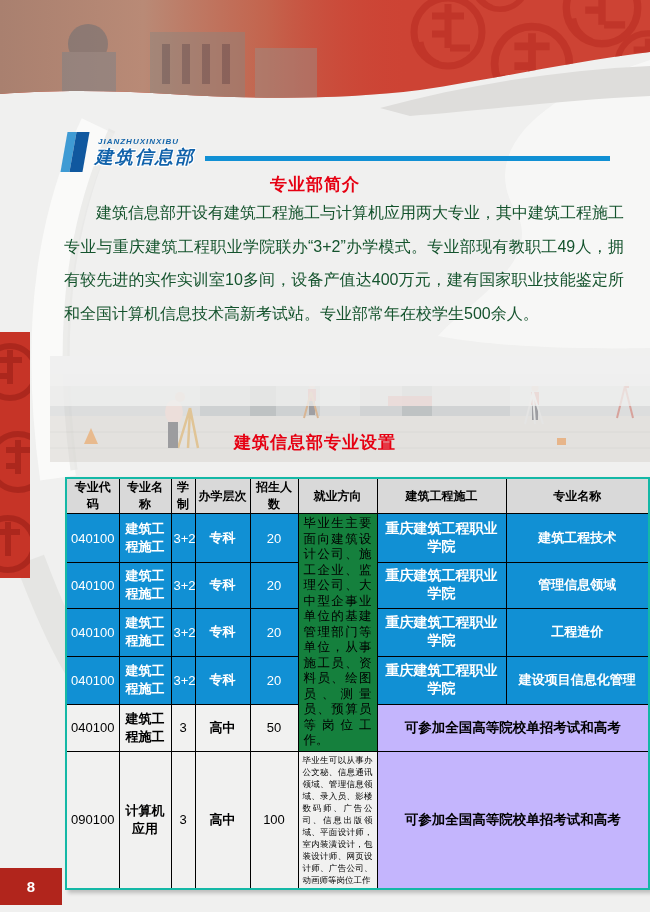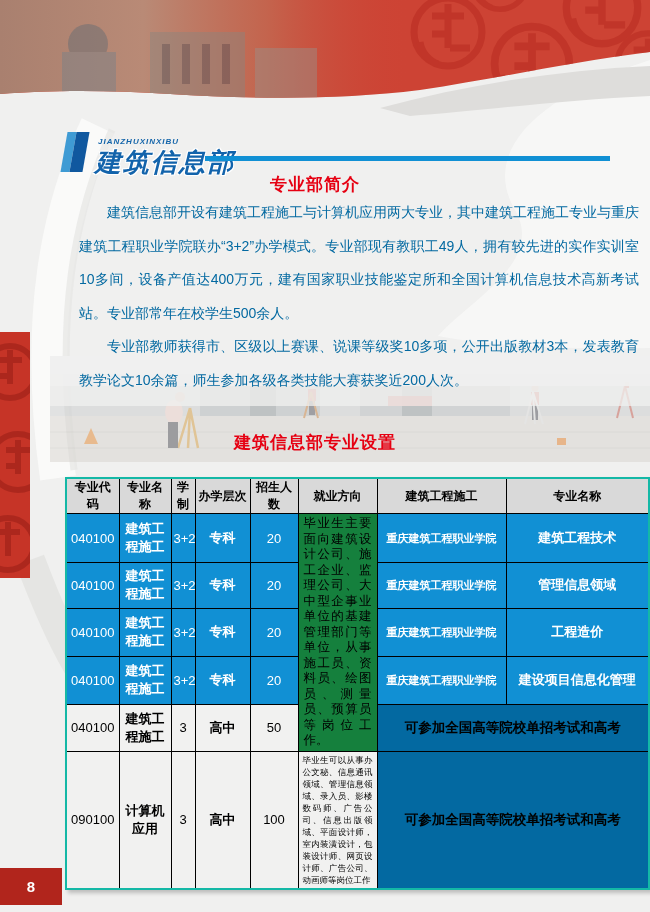--- a/index.html
+++ b/index.html
@@ -16,53 +16,53 @@
   .red-bar{position:absolute;left:0;top:332px;width:30px;height:246px;
            background:#c63427;overflow:hidden;}
 
   
   .logo-block{position:absolute;left:62px;top:131px;height:42px;}
   .logo-slash{position:absolute;left:2px;top:1px;width:22px;height:40px;transform:skewX(-10deg);}
   .logo-slash .l1{position:absolute;left:0;top:0;width:9px;height:40px;background:#3f9bd4;}
   .logo-slash .l2{position:absolute;left:9px;top:0;width:13px;height:40px;background:#10589f;}
   .logo-en{position:absolute;left:36px;top:6px;font-size:8px;font-weight:bold;font-style:italic;
            color:#1465aa;letter-spacing:1px;}
-  .logo-cn{position:absolute;left:33px;top:14px;font-size:26px;font-weight:bold;font-style:italic;
+  .logo-cn{position:absolute;left:33px;top:14px;font-size:18px;font-weight:bold;font-style:italic;
            color:#1263ab;text-shadow:1px 1px 0 #fff,-1px -1px 0 #fff,1px -1px 0 #fff,-1px 1px 0 #fff;
            letter-spacing:2px;white-space:nowrap;}
   .blue-rule{position:absolute;left:205px;top:156px;width:405px;height:5px;background:#1190d4;}
 
   .sec-title{position:absolute;left:0;width:630px;text-align:center;
              color:#e60012;font-weight:bold;font-size:17px;letter-spacing:1px;}
   .t-intro{top:173px;}
   .t-majors{top:431px;}
 
-  .intro-text{position:absolute;left:64px;top:196px;width:560px;font-size:14px;
-              line-height:33.5px;text-align:justify;color:#0369a1;margin-left:15px;}
+  .intro-text{position:absolute;left:64px;top:196px;width:560px;font-size:16px;
+              line-height:33.5px;text-align:justify;color:#14532d;}
   .intro-text p{margin:0;text-indent:2em;}
 
   
   .majors-table{position:absolute;left:65px;top:477px;}
   table{border-collapse:collapse;table-layout:fixed;width:583px;
         border:2px solid #14b8a6;background:#f1f1f0;box-shadow:3px 3px 4px rgba(0,0,0,.22);}
   th,td{border:1px solid #000;padding:0 2px;text-align:center;vertical-align:middle;
         overflow:hidden;font-size:13px;}
   th{background:#d9d9d9;font-size:12px;font-weight:bold;color:#000;}
   .row-h{height:28px;} .row-1{height:45px;} .row-2{height:42px;} .row-3{height:44px;}
   .row-4{height:44px;} .row-5{height:43px;} .row-6{height:125px;}
   .c-blue{background:#1190d4;color:#fff;font-weight:bold;}
   .c-blue.num{font-weight:normal;}
-  .c-college{font-size:11px;}
+  .c-college{font-size:14px;}
   .c-white{background:#f1f1f0;color:#000;}
   .c-white.cn{font-weight:bold;}
   .c-emp{background:#15803d;color:#000;font-size:12.5px;line-height:15.5px;
          text-align:justify;padding:2px 5px;vertical-align:middle;}
   .c-emp2{background:#f1f1f0;color:#000;font-size:8.5px;line-height:12px;
           text-align:justify;padding:2px 4px;}
-  .c-exam{background:#0369a1;color:#000;font-weight:bold;font-size:13.5px;}
+  .c-exam{background:#c4b5fd;color:#000;font-weight:bold;font-size:13.5px;}
 
   .page-num{position:absolute;left:0;top:868px;width:62px;height:37px;background:#b1251c;
             color:#fff;font-weight:bold;font-size:15px;display:flex;
             align-items:center;justify-content:center;}
 </style>
 </head>
 <body>
 
 <div class="page">
 
@@ -180,21 +180,20 @@
         <div class="l2"></div>
     </div>
     <div class="logo-en">JIANZHUXINXIBU</div>
     <div class="logo-cn">建筑信息部</div>
   </div>
   <div class="blue-rule"></div>
 
   <div class="sec-title t-intro">专业部简介</div>
   <div class="intro-text">
     <p>建筑信息部开设有建筑工程施工与计算机应用两大专业，其中建筑工程施工专业与重庆建筑工程职业学院联办“3+2”办学模式。专业部现有教职工49人，拥有较先进的实作实训室10多间，设备产值达400万元，建有国家职业技能鉴定所和全国计算机信息技术高新考试站。专业部常年在校学生500余人。</p>
-    <p>专业部教师获得市、区级以上赛课、说课等级奖10多项，公开出版教材3本，发表教育教学论文10余篇，师生参加各级各类技能大赛获奖近200人次。</p>
   </div>
 
   <div class="sec-title t-majors">建筑信息部专业设置</div>
 
   <div class="majors-table">
     <table>
       <colgroup>
         <col style="width:53px">
           <col style="width:52px">
           <col style="width:24px">

